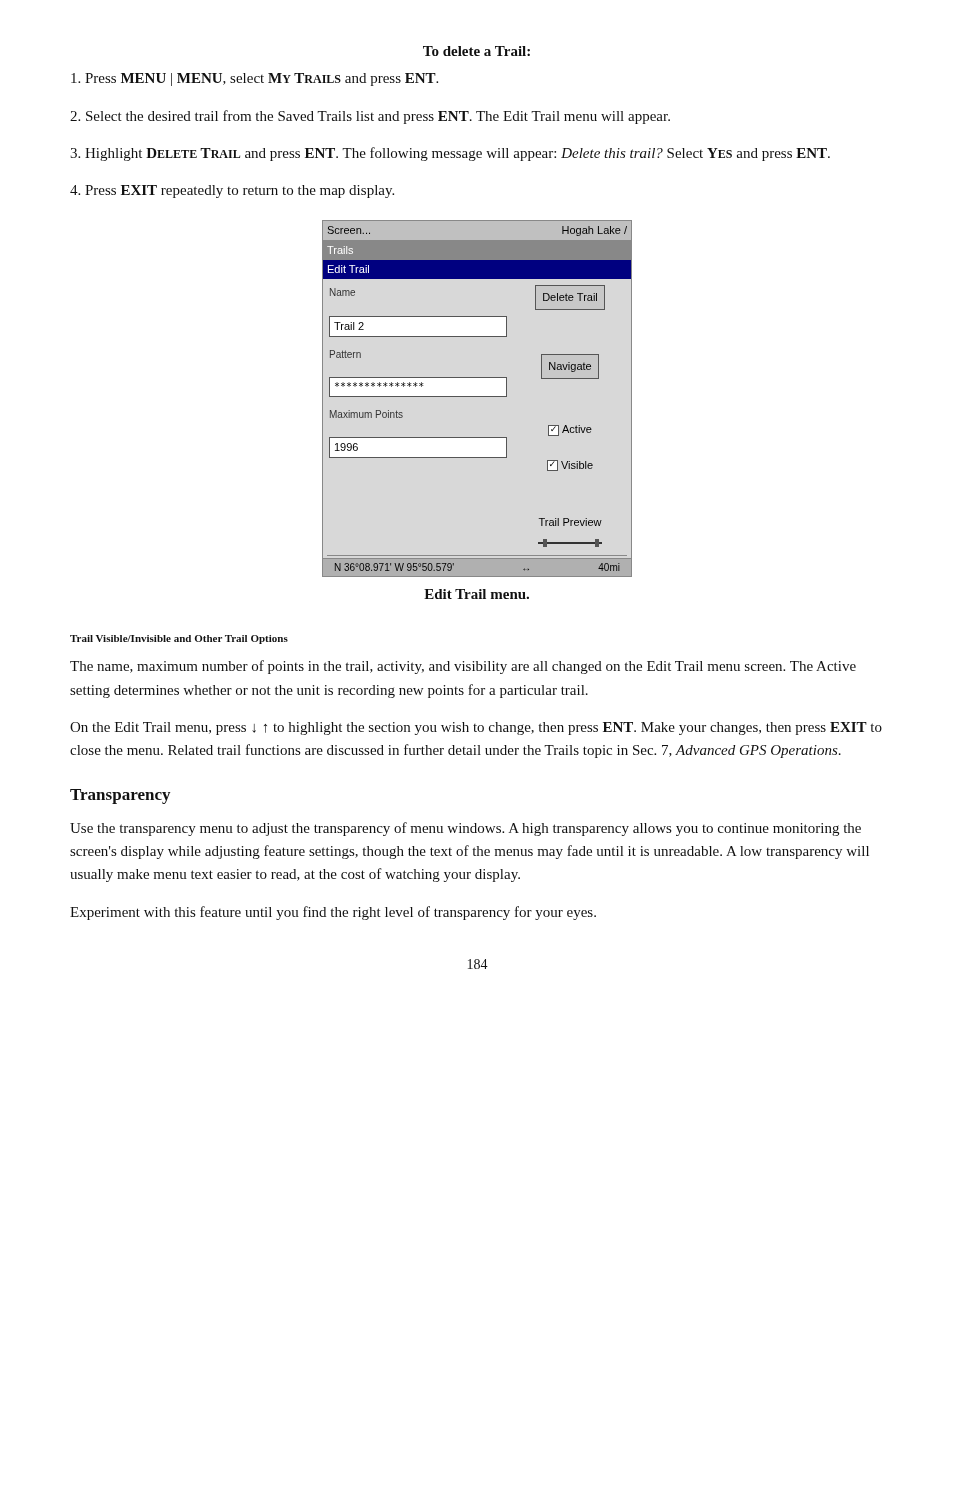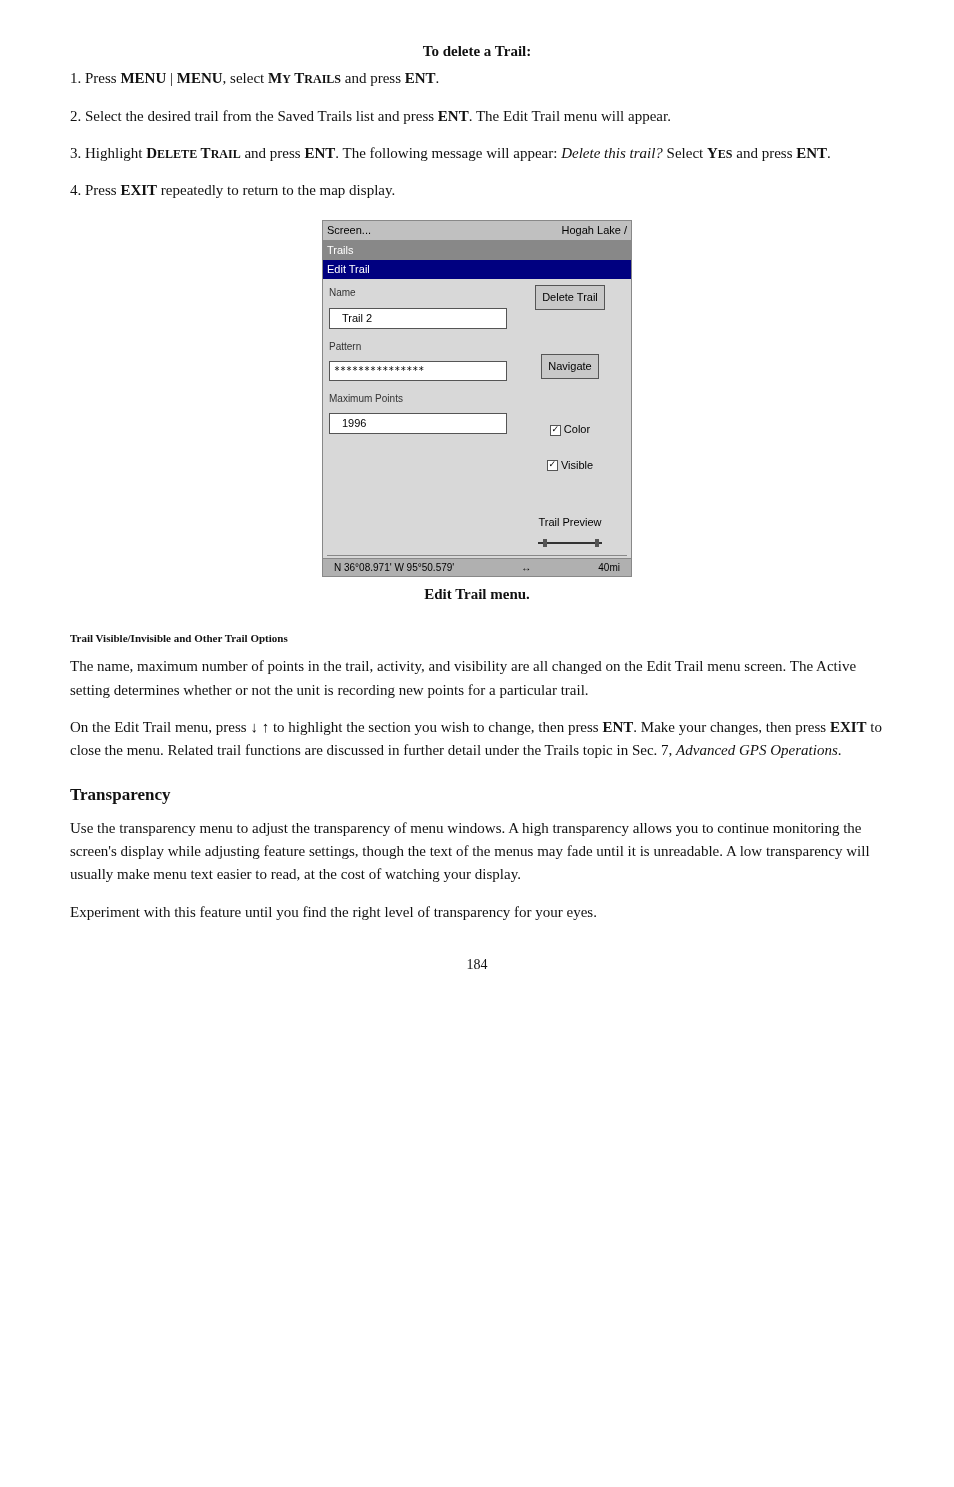--- a/index.html
+++ b/index.html
@@ -82,27 +82,27 @@
       width: 110px;
       display: flex;
       flex-direction: column;
       gap: 18px;
       align-items: center;
     }
 
     .menu-field-label {
       font-size: 10px;
       color: #333;
-      margin-bottom: 7px;
+      margin-bottom: 15px;
     }
 
     .menu-field-value {
       background: #fff;
       border: 1px solid #555;
-      padding: 1px 12px;
+      padding: 1px 4px;
       font-size: 11px;
       display: flex;
       align-items: center;
       justify-content: space-between;
     }
 
     .menu-dropdown-arrow {
       font-size: 9px;
       color: #333;
     }
@@ -245,21 +245,21 @@
         <div class="menu-btn">Delete Trail</div>
 
         <div style="height:8px;"></div>
 
         <div class="menu-btn">Navigate</div>
 
         <div style="height:6px;"></div>
 
         <div class="menu-checkbox-row">
           <div class="menu-checkbox">✓</div>
-          <span>Color</span>
+          <span>Active</span>
         </div>
 
         <div class="menu-checkbox-row">
           <div class="menu-checkbox">✓</div>
           <span>Visible</span>
         </div>
 
         <div style="height:4px;"></div>
 
         <div>

